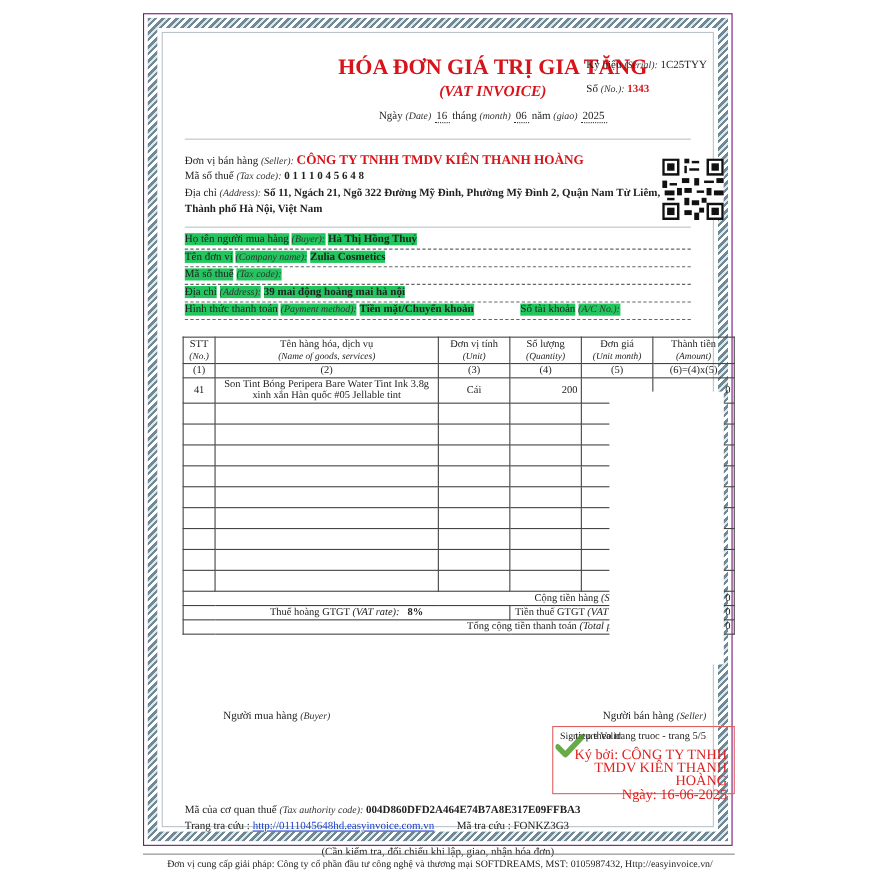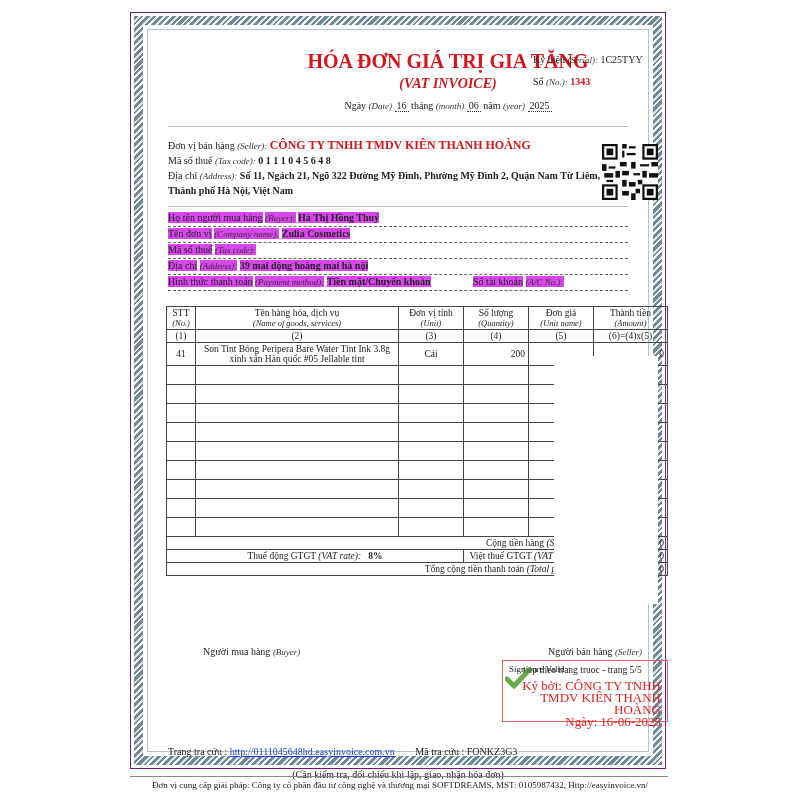--- a/index.html
+++ b/index.html
@@ -22,21 +22,21 @@
   .dotted { border-bottom:1px dotted #333; padding:0 2px; }
   .serial { left:385px; top:24px; font-size:10px; }
   .invno { left:385px; top:46px; font-size:10px; }
   .invno b { color:#d7141a; font-size:10px; }
   .hr { position:absolute; left:20px; right:20px; height:1px; background:#b9c3c8; }
   .line { position:absolute; left:20px; font-size:10px; white-space:nowrap; }
   .seller-name { color:#d7141a; font-weight:bold; font-size:12px; }
   .bold { font-weight:bold; }
   .qr { position:absolute; left:454px; top:114px; width:56px; height:56px; }
   .fill { position:absolute; left:20px; right:20px; font-size:10px; white-space:nowrap; border-bottom:1px dashed #666; height:14px; }
-  .fill span { background:#d946ef; }
+  .fill span { background:#22c55e; }
   table.items { position:absolute; left:18px; top:276px; width:502px; border-collapse:collapse; font-size:9.5px;font-family:Liberation Serif, serif; }
   table.items td, table.items th { border:1px solid #444; padding:1px 3px; text-align:center; font-weight:normal; }
   table.items th i { font-size:8.5px; }
   table.items tr.empty td { height:16px; }
   .left { text-align:left; }
   .right { text-align:right !important; }
   .patch { position:absolute; left:406px; top:326px; width:104px; height:248px; background:#fff; }
   .cont { left:375px; top:593px; font-size:9.5px;margin-top:42px; }
   .buyer-sig { left:55px; top:616px; font-size:10px; }
   .seller-sig { left:400px; top:616px; font-size:10px; }
@@ -60,21 +60,21 @@
     <div class="abs title">HÓA ĐƠN GIÁ TRỊ GIA TĂNG</div>
     <div class="abs subtitle">(VAT INVOICE)</div>
     <div class="abs dateline">
       <span>Ngày</span>
       <i>(Date)</i>
       <span class="dotted">16</span>
       <span>tháng</span>
       <i>(month)</i>
       <span class="dotted">06</span>
       <span>năm</span>
-      <i>(year)</i>
+      <i>(giao)</i>
       <span class="dotted">2025</span>
     </div>
     <div class="abs serial">
       <span>Ký hiệu</span>
       <i class="it">(Serial):</i>
       <span>1C25TYY</span>
     </div>
     <div class="abs invno">
       <span>Số</span>
       <i class="it">(No.):</i>
@@ -172,21 +172,21 @@
       <span></span>
     </div>
 
     <table class="items">
       <thead>
         <tr>
           <th style="width:22px"><span>STT</span><br><i>(No.)</i></th>
           <th style="width:196px"><span>Tên hàng hóa, dịch vụ</span><br><i>(Name of goods, services)</i></th>
           <th style="width:58px"><span>Đơn vị tính</span><br><i>(Unit)</i></th>
           <th style="width:58px"><span>Số lượng</span><br><i>(Quantity)</i></th>
-          <th style="width:58px"><span>Đơn giá</span><br><i>(Unit name)</i></th>
+          <th style="width:58px"><span>Đơn giá</span><br><i>(Unit month)</i></th>
           <th><span>Thành tiền</span><br><i>(Amount)</i></th>
         </tr>
         <tr>
           <td>(1)</td>
           <td>(2)</td>
           <td>(3)</td>
           <td>(4)</td>
           <td>(5)</td>
           <td>(6)=(4)x(5)</td>
         </tr>
@@ -270,22 +270,22 @@
             <td></td>
             <td></td>
             <td></td>
             <td></td>
           </tr>
         <tr>
           <td colspan="5" class="right"><span>Cộng tiền hàng</span> <i>(Sub total):</i></td>
           <td class="right">0</td>
         </tr>
         <tr>
-          <td colspan="3" class="left"><span>Thuế động GTGT</span> <i>(VAT rate):</i> &nbsp;&nbsp;<b>8%</b></td>
-          <td colspan="2" class="right"><span>Việt thuế GTGT</span> <i>(VAT amount):</i></td>
+          <td colspan="3" class="left"><span>Thuế hoàng GTGT</span> <i>(VAT rate):</i> &nbsp;&nbsp;<b>8%</b></td>
+          <td colspan="2" class="right"><span>Tiền thuế GTGT</span> <i>(VAT amount):</i></td>
           <td class="right">0</td>
         </tr>
         <tr>
           <td colspan="5" class="right"><span>Tổng cộng tiền thanh toán</span> <i>(Total payment):</i></td>
           <td class="right">0</td>
         </tr>
       </tbody>
     </table>
     <div class="patch"></div>
 
@@ -294,20 +294,23 @@
     <div class="abs seller-sig"><span>Người bán hàng</span> <i class="it">(Seller)</i></div>
     <div class="sigbox">
       <svg class="check" viewBox="0 0 26 22">
           <path d="M2 12 L9 19 L24 3" fill="none" stroke="#4e9a2a" stroke-width="5" stroke-linecap="round" stroke-linejoin="round" opacity="0.85"></path>
         </svg>
       <div>Signature Valid</div>
       <div class="red" style="margin-top:6px">Ký bởi: CÔNG TY TNHH TMDV KIÊN THANH HOÀNG</div>
       <div class="red">Ngày: 16-06-2025</div>
     </div>
 
+    <div class="abs taxcode">
+      <span>Mã của cơ quan thuế</span> <i class="it">(Tax authority code):</i> <b>004D860DFD2A464E74B7A8E317E09FFBA3</b>
+    </div>
     <div class="abs lookup">
       <span>Trang tra cứu :</span>
       <a>http://0111045648hd.easyinvoice.com.vn</a>
       <span style="margin-left:18px">Mã tra cứu :</span>
       <span>FONKZ3G3</span>
     </div>
     <div class="abs note">(Cần kiểm tra, đối chiếu khi lập, giao, nhận hóa đơn)</div>
   </div>
 </div>
 

